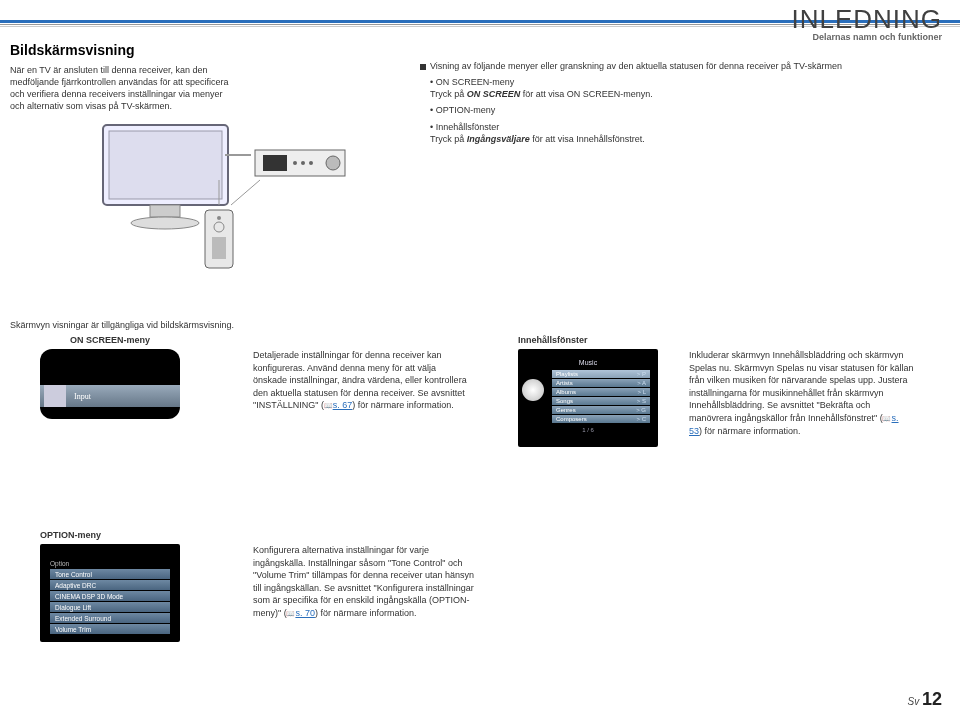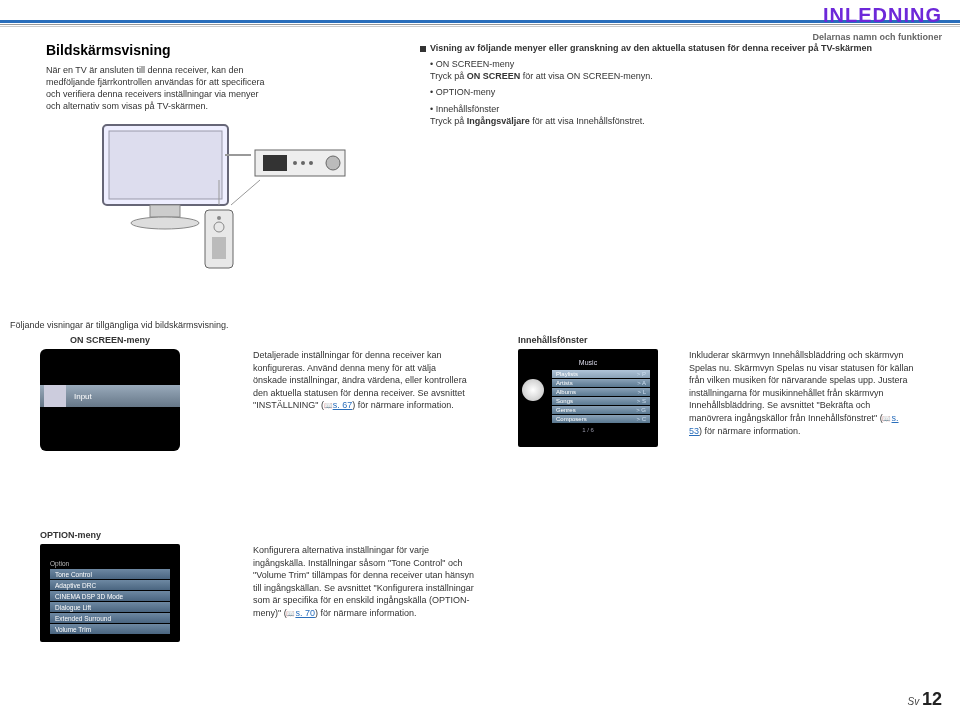--- a/index.html
+++ b/index.html
@@ -20,66 +20,65 @@
     width: 100%;
     height: 8px;
   }
   .header-lines .blue { height: 3px; background: #2a6ebb; }
   .header-lines .thin1 { height: 1px; background: #999; margin-top: 1px; }
   .header-lines .thin2 { height: 1px; background: #ccc; margin-top: 1px; }
   .title-big {
     position: absolute;
     right: 18px;
     top: 4px;
-    font-size: 20px;
-    font-weight: bold;
-    color: #6d28d9;
+    font-size: 26px;
+    font-weight: normal;
+    color: #404040;
     letter-spacing: 1px;
   }
   .subtitle {
     position: absolute;
     right: 18px;
     top: 32px;
     font-size: 9px;
     font-weight: bold;
     color: #666;
   }
   .col1 {
     position: absolute;
     left: 10px;
     top: 42px;
     width: 220px;
-    margin-left: 36px;
   }
   .col1 h2 {
     font-size: 14px;
     color: #000;
     font-weight: bold;
     margin-bottom: 6px;
   }
   .col1 p { line-height: 1.35; }
   .illustration {
     position: absolute;
     left: 95px;
     top: 105px;
   }
   .col2 {
     position: absolute;
     left: 420px;
     top: 42px;
     width: 520px;
   }
   .col2 .square { display: inline-block; width: 6px; height: 6px; background: #333; margin-right: 4px; vertical-align: middle; }
-  .col2 .bold { font-weight: bold; line-height: 1.35; }
+  .col2 .bold { font-weight: normal; line-height: 1.35; margin-top: 18px; }
   .col2 ul { list-style: none; padding-left: 10px; margin-top: 4px; }
   .col2 li { margin-bottom: 4px; line-height: 1.35; }
   .col2 li .dot::before { content: "• "; }
   .col2 li .lbl { font-weight: normal; }
   .col2 li .desc { display: block; margin-left: 0; }
-  .col2 .bold-inline { font-weight: bold; }
+  .col2 .bold-inline { font-weight: bold; font-style: italic; }
 
   .mid-text {
     position: absolute;
     left: 10px;
     top: 320px;
     font-size: 9px;
   }
   .row { position: absolute; }
   .row .label { font-weight: bold; font-size: 9px; margin-bottom: 3px; }
   .row .desc { line-height: 1.4; }
@@ -91,21 +90,21 @@
   .onscreen-row .img2 { position: absolute; left: 508px; top: 14px; }
   .onscreen-row .txt2 { position: absolute; left: 679px; top: 14px; width: 225px; }
 
   .option-row { top: 530px; left: 10px; width: 940px; }
   .option-row .img { position: absolute; left: 30px; top: 14px; }
   .option-row .txt { position: absolute; left: 243px; top: 14px; width: 225px; }
 
   .page-ref { text-decoration: underline; color: #2a6ebb; }
   .book-icon::before { content: "📖"; font-size: 7px; }
 
-  .menu-thumb { width: 140px; height: 102px; background: #000; border-radius: 6px; position: relative; }
+  .menu-thumb { width: 140px; height: 70px; background: #000; border-radius: 12px; position: relative; font-family: Liberation Serif, serif; }
   .menu-thumb .bar { position: absolute; top: 36px; left: 0; width: 100%; height: 22px; background: linear-gradient(#9ab, #678); display: flex; align-items: center; }
   .menu-thumb .bar .ico { width: 22px; height: 22px; background: #ccd; margin-left: 4px; }
   .menu-thumb .bar .lbl { color: #fff; font-size: 8px; margin-left: 8px; }
 
   .content-thumb { width: 140px; height: 98px; background: #000; border-radius: 2px; position: relative; padding: 10px 8px 6px 8px; }
   .content-thumb .hdr { color: #dde; font-size: 7px; text-align: center; margin-bottom: 4px; }
   .content-thumb .list { list-style: none; }
   .content-thumb .list li { background: linear-gradient(#8aa2b8, #5a7890); color: #fff; font-size: 6px; padding: 1px 4px; margin-bottom: 1px; display: flex; justify-content: space-between; }
   .content-thumb .list li:first-child { background: linear-gradient(#b0c4d8, #8aa2b8); }
   .content-thumb .list li .k { color: #cde; }
@@ -172,21 +171,21 @@
     <li>
       <span class="dot lbl">OPTION-meny</span>
     </li>
     <li>
       <span class="dot lbl">Innehållsfönster</span>
       <span class="desc"><span>Tryck på </span><span class="bold-inline">Ingångsväljare</span><span> för att visa Innehållsfönstret.</span></span>
     </li>
   </ul>
 </div>
 
-<div class="mid-text">Följande visningar är tillgängliga vid bildskärmsvisning.</div>
+<div class="mid-text">Skärmvyn visningar är tillgängliga vid bildskärmsvisning.</div>
 
 <div class="row onscreen-row">
   <div class="label" style="position:absolute;left:60px;">ON SCREEN-meny</div>
   <div class="img menu-thumb">
     <div class="bar">
         <div class="ico"></div>
         <div class="lbl">Input</div>
       </div>
   </div>
   <div class="txt1 desc">

